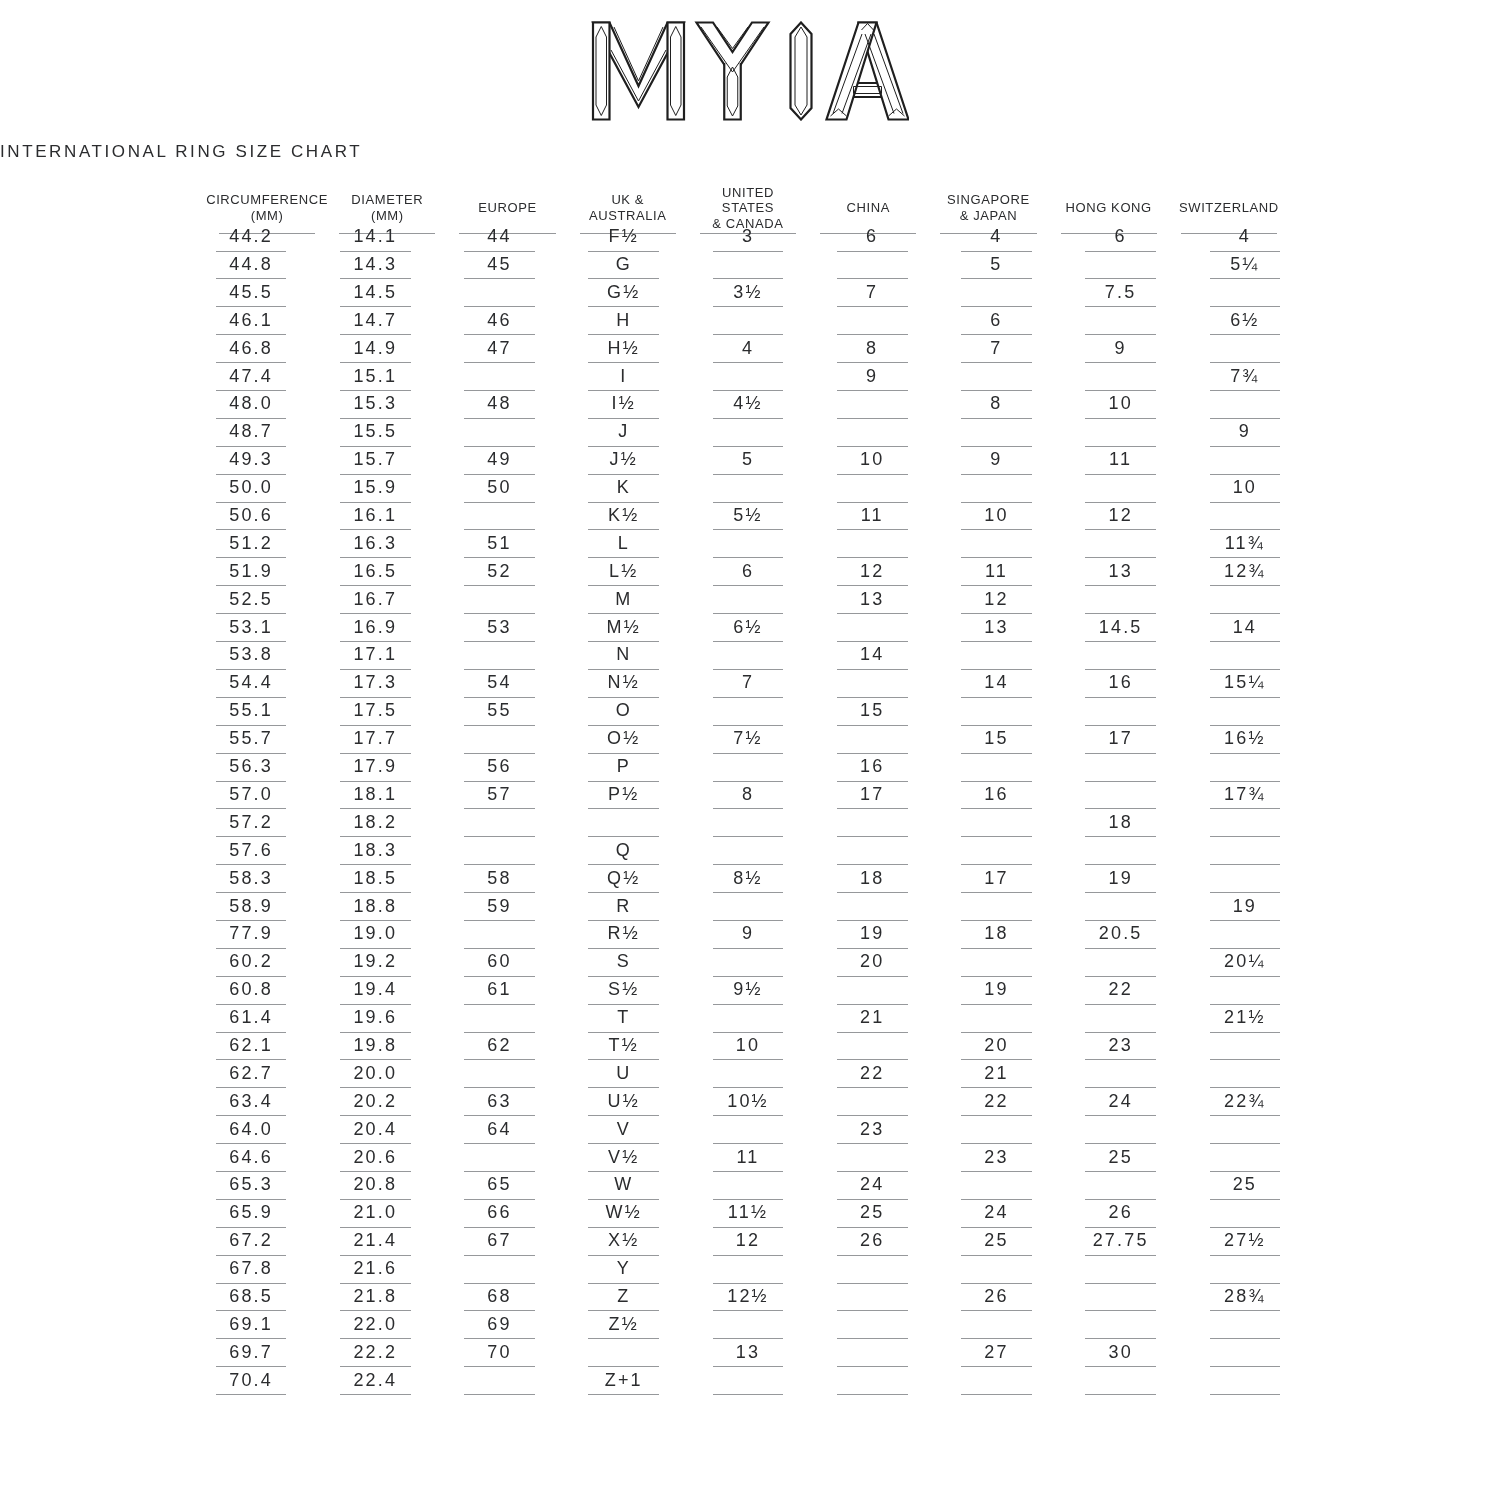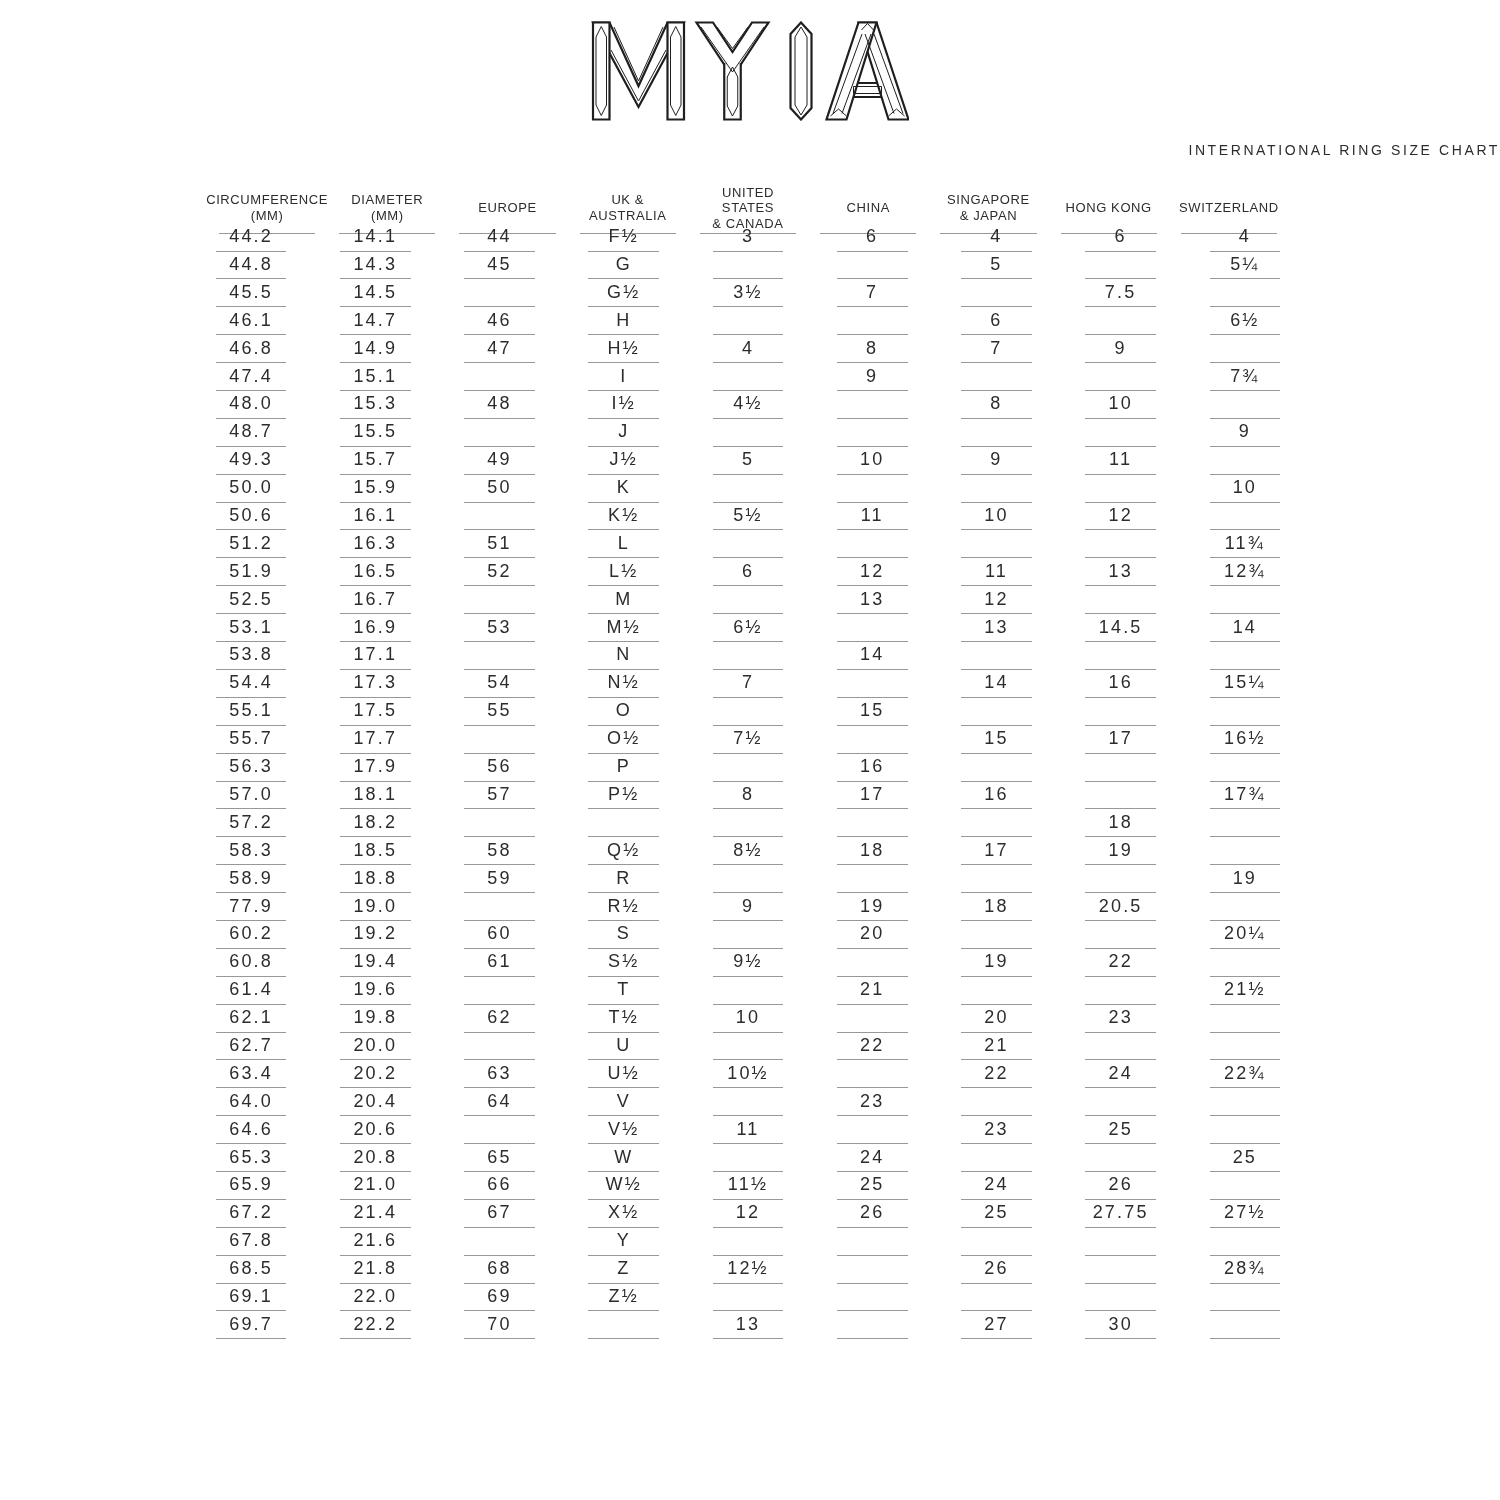--- a/index.html
+++ b/index.html
@@ -1,20 +1,20 @@
 <!DOCTYPE html>
 <html><head>
 <meta charset="utf-8">
 <style>
   html,body{margin:0;padding:0;background:#fff;}
   .page{position:relative;width:1500px;height:1500px;background:#ffffff;overflow:hidden;
         font-family:"Liberation Sans",sans-serif;color:#2b2c2e;}
   .logo-wrap{position:absolute;top:21px;left:0;width:100%;text-align:center;}
-  .subtitle{position:absolute;top:142px;left:0;width:100%;text-align:right;
-            font-size:14px;letter-spacing:2.6px;color:#2b2c2e;}
+  .subtitle{position:absolute;top:142px;left:0;width:100%;text-align:left;
+            font-size:17px;letter-spacing:2.6px;color:#2b2c2e;}
   .ring-table{position:absolute;top:184px;left:207px;width:1082px;}
   .thead,.trow{display:grid;grid-template-columns:repeat(9,1fr);}
   .thead{height:38.7px;}
   .trow{height:27.9px;gap:36px;}
   .hcell,.tcell{min-width:0;}
   .hcell-inner{width:80%;height:100%;margin:0 auto;display:flex;align-items:center;justify-content:center;
                border-bottom:1px solid #96989b;}
   .hlabel{font-size:13px;line-height:1.22;letter-spacing:0.6px;text-align:center;
           white-space:pre-line;color:#2b2c2e;}
   .tcell-inner{width:80%;height:100%;margin:0 auto;display:flex;align-items:center;justify-content:center;
@@ -753,20 +753,49 @@
           </div>
           <div class="tcell">
             <div class="tcell-inner">18</div>
           </div>
           <div class="tcell">
             <div class="tcell-inner"></div>
           </div>
         </div>
         <div class="trow">
           <div class="tcell">
+            <div class="tcell-inner">57.6</div>
+          </div>
+          <div class="tcell">
+            <div class="tcell-inner">18.3</div>
+          </div>
+          <div class="tcell">
+            <div class="tcell-inner"></div>
+          </div>
+          <div class="tcell">
+            <div class="tcell-inner">Q</div>
+          </div>
+          <div class="tcell">
+            <div class="tcell-inner"></div>
+          </div>
+          <div class="tcell">
+            <div class="tcell-inner"></div>
+          </div>
+          <div class="tcell">
+            <div class="tcell-inner"></div>
+          </div>
+          <div class="tcell">
+            <div class="tcell-inner"></div>
+          </div>
+          <div class="tcell">
+            <div class="tcell-inner"></div>
+          </div>
+        </div>
+        <div class="trow">
+          <div class="tcell">
             <div class="tcell-inner">58.3</div>
           </div>
           <div class="tcell">
             <div class="tcell-inner">18.5</div>
           </div>
           <div class="tcell">
             <div class="tcell-inner">58</div>
           </div>
           <div class="tcell">
             <div class="tcell-inner">Q½</div>
@@ -1268,20 +1297,49 @@
             <div class="tcell-inner">13</div>
           </div>
           <div class="tcell">
             <div class="tcell-inner"></div>
           </div>
           <div class="tcell">
             <div class="tcell-inner">27</div>
           </div>
           <div class="tcell">
             <div class="tcell-inner">30</div>
+          </div>
+          <div class="tcell">
+            <div class="tcell-inner"></div>
+          </div>
+        </div>
+        <div class="trow">
+          <div class="tcell">
+            <div class="tcell-inner">70.4</div>
+          </div>
+          <div class="tcell">
+            <div class="tcell-inner">22.4</div>
+          </div>
+          <div class="tcell">
+            <div class="tcell-inner"></div>
+          </div>
+          <div class="tcell">
+            <div class="tcell-inner">Z+1</div>
+          </div>
+          <div class="tcell">
+            <div class="tcell-inner"></div>
+          </div>
+          <div class="tcell">
+            <div class="tcell-inner"></div>
+          </div>
+          <div class="tcell">
+            <div class="tcell-inner"></div>
+          </div>
+          <div class="tcell">
+            <div class="tcell-inner"></div>
           </div>
           <div class="tcell">
             <div class="tcell-inner"></div>
           </div>
         </div>
       </div>
   </div>
 
 </div>
 

